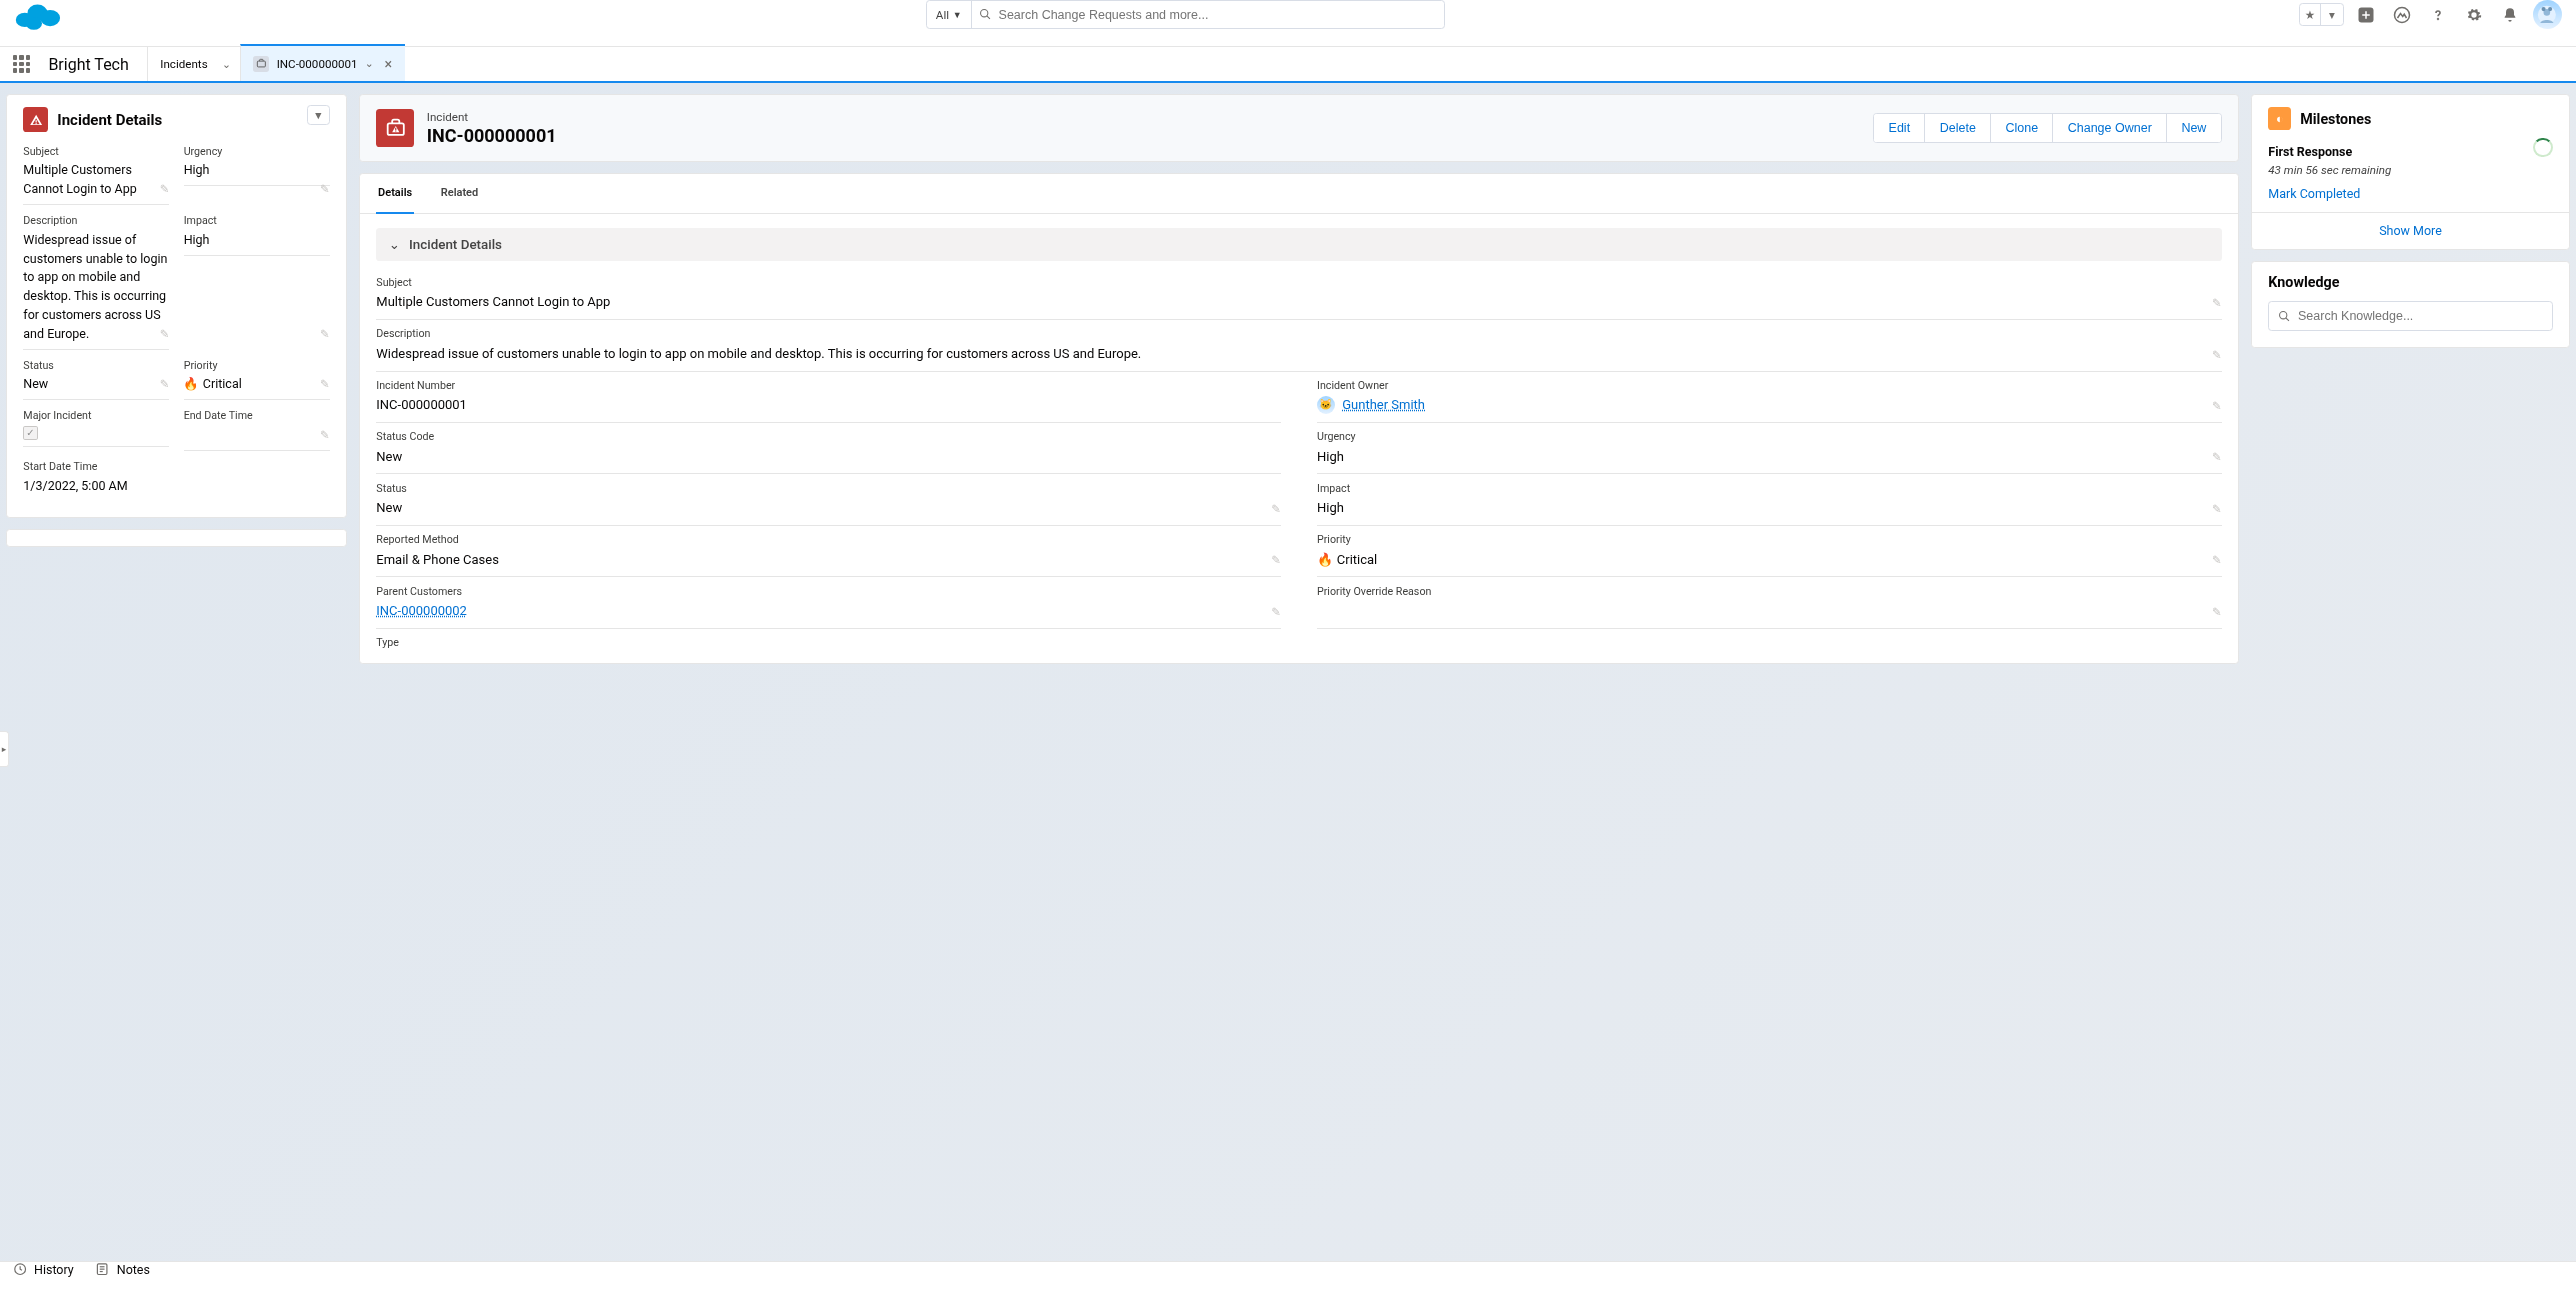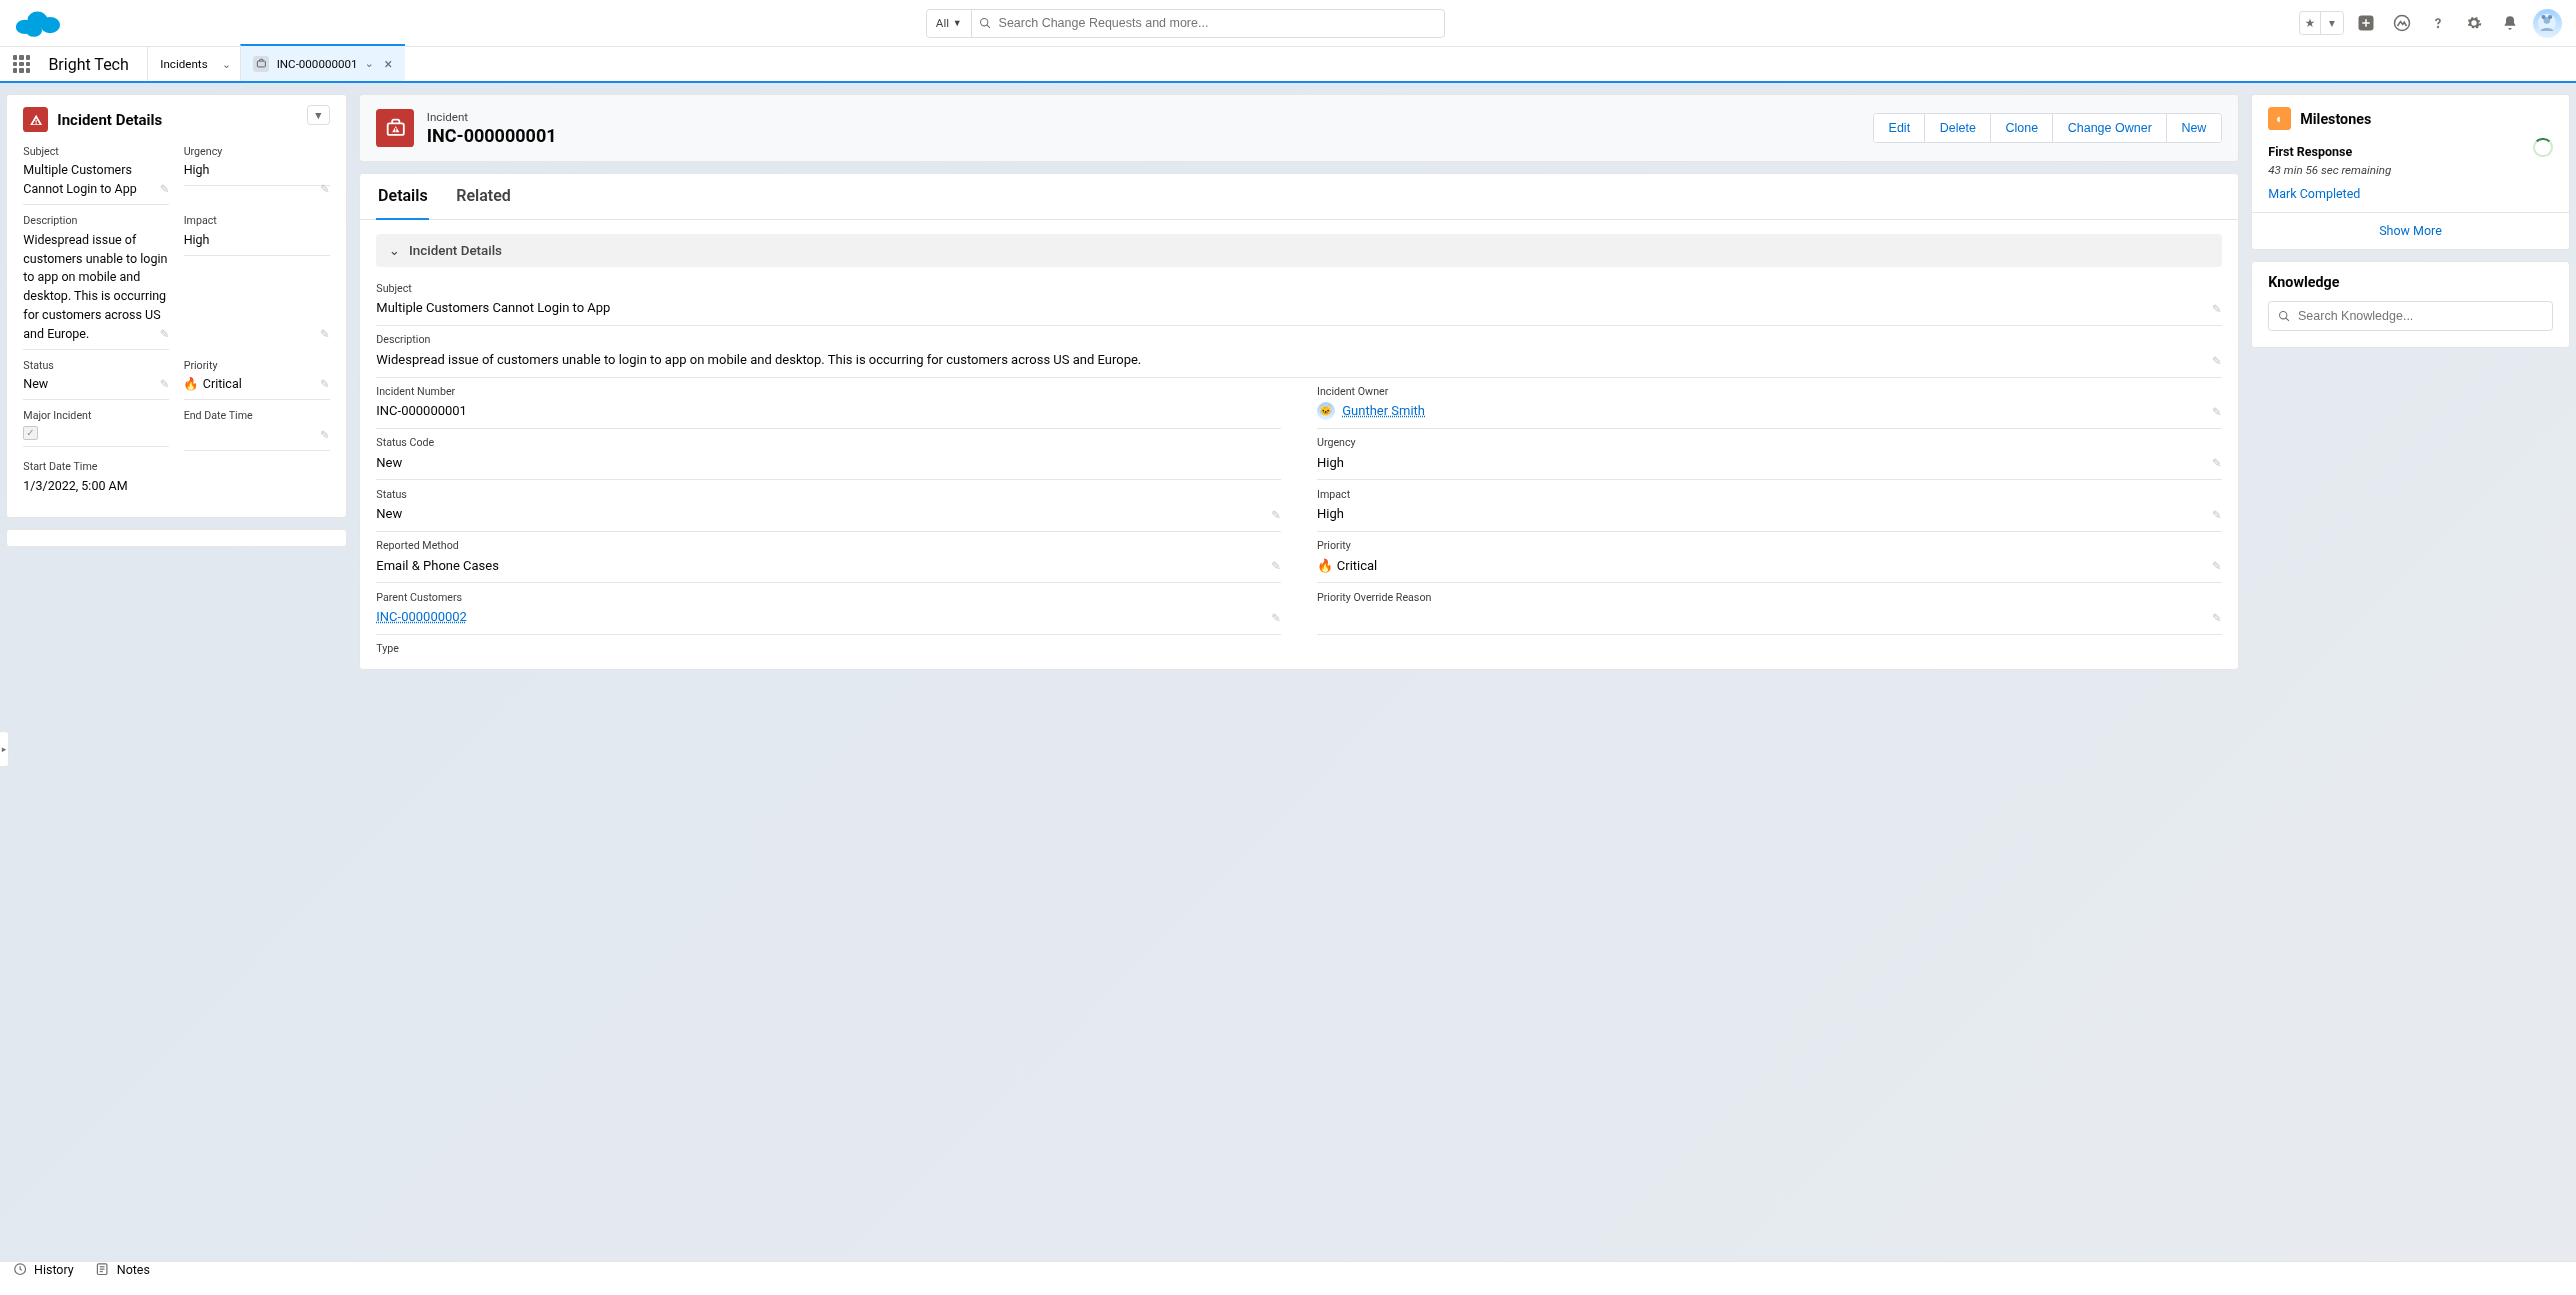--- a/index.html
+++ b/index.html
@@ -1,19 +1,19 @@
 <!DOCTYPE html>
 <html style="font-size:14.3px"><head>
 <meta charset="utf-8">
 <style>
 * { box-sizing: border-box; margin: 0; padding: 0; }
 body { font-family: -apple-system, BlinkMacSystemFont, "Segoe UI", Roboto, Helvetica, Arial, sans-serif; background: #fff; color: #080707; font-size: 11.6px; overflow: hidden; }
 
 
-.global-header { height: 47px; display: flex; align-items: center; padding: 0 14.3px; border-bottom: 0.9px solid #e5e5e5; }
+.global-header { height: 47px; display: flex; align-items: flex-start; padding: 0 14.3px; border-bottom: 0.9px solid #e5e5e5; }
 .logo { width: 47px; height: 32px; margin-right: 10.7px; }
 .search-wrap { flex: 1; display: flex; justify-content: center; }
 .search-box { display: flex; align-items: center; width: 519px; height: 29px; border: 0.9px solid #d8dde6; border-radius: 3.6px; overflow: hidden; }
 .search-scope { display:flex; align-items:center; gap:3.6px; padding: 0 9px; border-right: 0.9px solid #d8dde6; color:#444; font-size:11.6px; height:100%; cursor:pointer;}
 .search-scope .caret { font-size: 9px; color:#444; }
 .search-icon-slot { width: 27px; display:flex; align-items:center; justify-content:center; color:#706e6b;}
 .search-input { border:none; outline:none; flex:1; font-size:12.5px; padding-right:9px; color:#444; }
 .header-right { display:flex; align-items:center; gap:9px; }
 .hdr-btn { width: 27px; height: 27px; display:flex; align-items:center; justify-content:center; color:#706e6b; border-radius:3.6px; cursor:pointer;}
 .fav-combo { display:flex; border:0.9px solid #d8dde6; border-radius:3.6px; overflow:hidden; }
@@ -63,21 +63,21 @@
 
 .highlights{display:flex;align-items:center;padding:14.3px 16px;background:#f7f9fb;border:0.9px solid #e5e5e5;border-radius:3.6px;margin-bottom:10.7px;}
 .hl-icon{width:38px;height:38px;border-radius:3.6px;background:#c23934;display:flex;align-items:center;justify-content:center;color:#fff;margin-right:12.5px;}
 .hl-text .kicker{font-size:11.6px;color:#444;}
 .hl-text .big{font-size:18px;font-weight:700;margin-top:1.8px;}
 .hl-actions{margin-left:auto;display:flex;border:0.9px solid #d8dde6;border-radius:3.6px;overflow:hidden;}
 .hl-actions button{background:#fff;border:none;border-left:0.9px solid #d8dde6;padding:7.2px 14.3px;color:#0070d2;font-size:12.5px;cursor:pointer;}
 .hl-actions button:first-child{border-left:none;}
 
 .tabset{display:flex;border-bottom:0.9px solid #e5e5e5;padding:0 16px;gap:25px;}
-.tabset .titem{padding:12.5px 1.8px;color:#444;font-size:16px;font-weight:600;cursor:pointer;}
+.tabset .titem{padding:12.5px 1.8px;color:#444;font-size:11px;font-weight:600;cursor:pointer;}
 .tabset .titem.active{color:#080707;border-bottom:2.7px solid #1589ee;margin-bottom:-0.9px;}
 
 .section-head{background:#f3f2f2;margin:14.3px 16px 0;padding:9px 12.5px;border-radius:3.6px;display:flex;align-items:center;gap:9px;color:#444;font-size:13.4px;font-weight:500;cursor:pointer;}
 .section-body{padding: 7.2px 16px 3.6px;}
 .dl-grid{display:grid;grid-template-columns:1fr 1fr;gap:0 36px;}
 .dl-field{padding:7.2px 0;border-bottom:0.9px solid #e5e5e5;position:relative;}
 .dl-field.full{grid-column:1/-1;}
 .dl-label{font-size:10.7px;color:#3e3e3c;margin-bottom:3.6px;}
 .dl-value{font-size:13px;color:#080707;line-height:1.5;}
 .link{color:#0070d2;cursor:pointer;}

